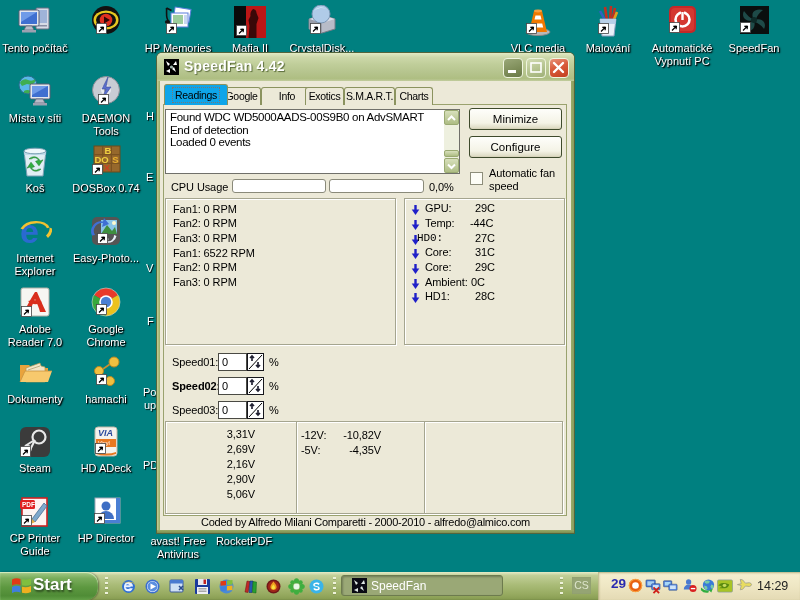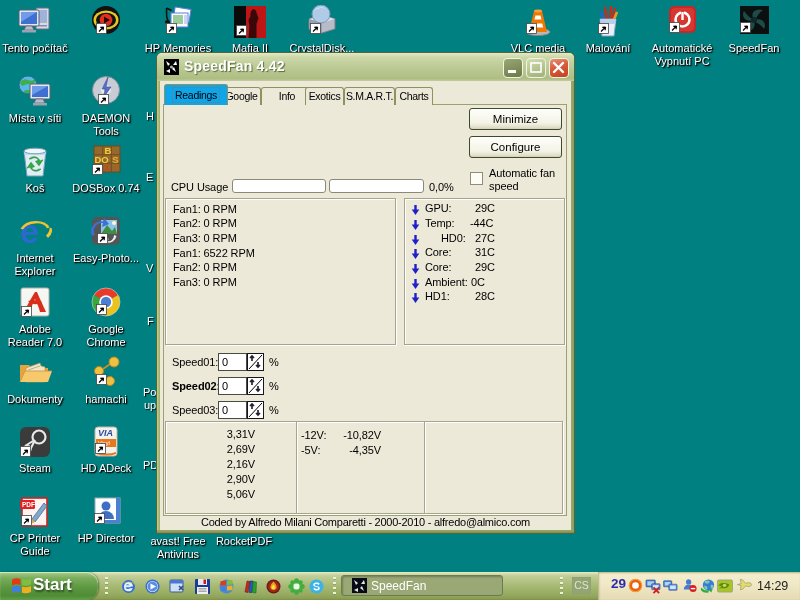--- a/index.html
+++ b/index.html
@@ -436,20 +436,34 @@
         </svg></div>
  </div>
  <div id="tabpage"></div>
  <div class="tab" style="left:7px;top:31px;width:64px;height:21px;line-height:20px;z-index:3;background:#0ea5e9;"><span style="display:inline-block;border:1px dotted #777;padding:0 2px;line-height:14px;margin-top:2px;">Readings</span></div>
  <div class="tab" style="left:65px;top:34px;width:39px;height:18px;line-height:17px;">Google</div>
  <div class="tab" style="left:104px;top:34px;width:52px;height:18px;line-height:17px;">Info</div>
  <div class="tab" style="left:148px;top:34px;width:39px;height:18px;line-height:17px;">Exotics</div>
  <div class="tab" style="left:187px;top:34px;width:51px;height:18px;line-height:17px;">S.M.A.R.T.</div>
  <div class="tab" style="left:238px;top:34px;width:38px;height:18px;line-height:17px;">Charts</div>
 
+ <div class="listbox">
+  <div class="lt">Found WDC WD5000AADS-00S9B0 on AdvSMART
+End of detection
+Loaded 0 events</div>
+  <div class="sb">
+   <div class="sbb" style="top:0"><svg width="13" height="13">
+            <path d="M3 8 L6.5 4.5 L10 8" stroke="#fff" stroke-width="2" fill="none"></path>
+          </svg></div>
+   <div class="sbb" style="top:40px;height:7px"></div>
+   <div class="sbb" style="top:48px"><svg width="13" height="13">
+            <path d="M3 4.5 L6.5 8 L10 4.5" stroke="#fff" stroke-width="2" fill="none"></path>
+          </svg></div>
+  </div>
+ </div>
 
  <div class="btn" style="top:55px;">Minimize</div>
  <div class="btn" style="top:83px;">Configure</div>
  <div class="abs" style="left:313px;top:119px;width:13px;height:13px;background:#fdfdf6;border:1px solid #8d8d7a;box-sizing:border-box;"></div>
  <div class="row" style="left:332px;top:114px;line-height:12.8px;">Automatic fan<br>speed</div>
 
  <div class="row" style="left:14px;top:128px;">CPU Usage</div>
  <div class="abs" style="left:75px;top:126px;width:94px;height:14px;background:#fff;border:1px solid #8a8a7a;border-radius:3px;box-sizing:border-box;"></div>
  <div class="abs" style="left:172px;top:126px;width:95px;height:14px;background:#fff;border:1px solid #8a8a7a;border-radius:3px;box-sizing:border-box;"></div>
  <div class="row" style="left:272px;top:128px;">0,0%</div>
@@ -468,21 +482,21 @@
   <div class="abs" style="left:254px;top:163.89999999999998px;"><svg width="9" height="12" viewBox="0 0 9 12">
           <path d="M4.5 1 L4.5 7" stroke="#2020c8" stroke-width="2.4"></path>
           <path d="M0.7 5.5 L4.5 11 L8.3 5.5 Z" fill="#2020c8"></path>
         </svg></div>
   <div class="row" style="left:268px;top:163.9px;">Temp:</div>
       <div class="row" style="left:313px;top:163.9px;">-44C</div>
   <div class="abs" style="left:254px;top:178.6px;"><svg width="9" height="12" viewBox="0 0 9 12">
           <path d="M4.5 1 L4.5 7" stroke="#2020c8" stroke-width="2.4"></path>
           <path d="M0.7 5.5 L4.5 11 L8.3 5.5 Z" fill="#2020c8"></path>
         </svg></div>
-  <div class="row" style="left:284px;top:178.6px;">HD0:</div>
+  <div class="row" style="left:260px;top:178.6px;font-family:Liberation Mono, monospace;">HD0:</div>
       <div class="row" style="left:318px;top:178.6px;text-align:center;">27C</div>
   <div class="abs" style="left:254px;top:193.29999999999998px;"><svg width="9" height="12" viewBox="0 0 9 12">
           <path d="M4.5 1 L4.5 7" stroke="#2020c8" stroke-width="2.4"></path>
           <path d="M0.7 5.5 L4.5 11 L8.3 5.5 Z" fill="#2020c8"></path>
         </svg></div>
   <div class="row" style="left:268px;top:193.3px;">Core:</div>
       <div class="row" style="left:318px;top:193.3px;">31C</div>
   <div class="abs" style="left:254px;top:208.0px;"><svg width="9" height="12" viewBox="0 0 9 12">
           <path d="M4.5 1 L4.5 7" stroke="#2020c8" stroke-width="2.4"></path>
           <path d="M0.7 5.5 L4.5 11 L8.3 5.5 Z" fill="#2020c8"></path>

